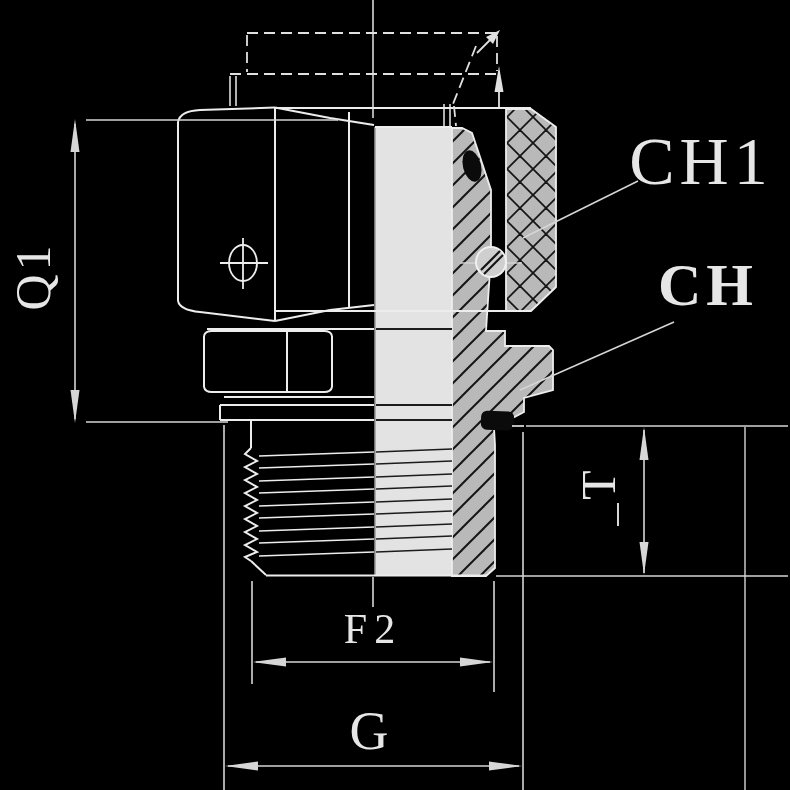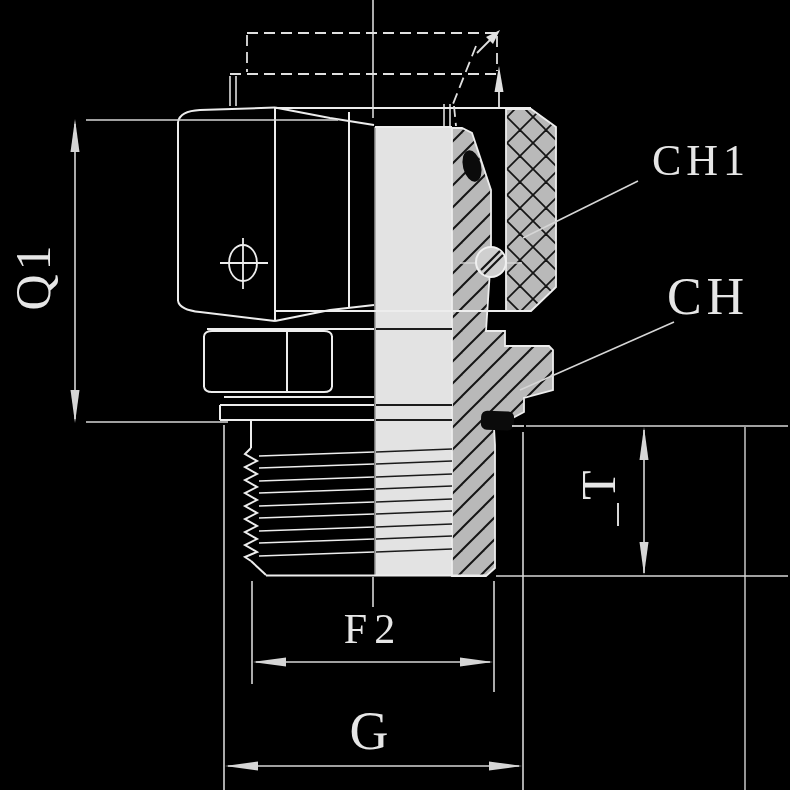--- a/index.html
+++ b/index.html
@@ -207,23 +207,23 @@
   </g>
 
   <g stroke="#d6d6d6" stroke-width="1.5">
     <line x1="638" y1="181" x2="523" y2="238"></line>
     <line x1="674" y1="322" x2="520" y2="390"></line>
   </g>
 </svg>
 
 <div class="dim-label rot" style="left:33px;top:276px;font-size:50px;letter-spacing:4px;">Q1</div>
 
-<div class="dim-label" style="left:701px;top:161px;font-size:44px;letter-spacing:5px;">CH1</div>
-
-<div class="dim-label" style="left:708px;top:297px;font-size:52px;letter-spacing:5px;">CH</div>
+<div class="dim-label" style="left:701px;top:161px;font-size:68px;letter-spacing:5px;">CH1</div>
+
+<div class="dim-label" style="left:708px;top:285px;font-size:60px;letter-spacing:5px;font-weight:bold;">CH</div>
 
 <div class="dim-label rot" style="left:599px;top:485px;font-size:48px;">T</div>
 
 <div class="dim-label" style="left:373px;top:629px;font-size:42px;letter-spacing:7px;">F2</div>
 
 <div class="dim-label" style="left:369px;top:731px;font-size:54px;">G</div>
 
 </div>
 
 </body></html>

